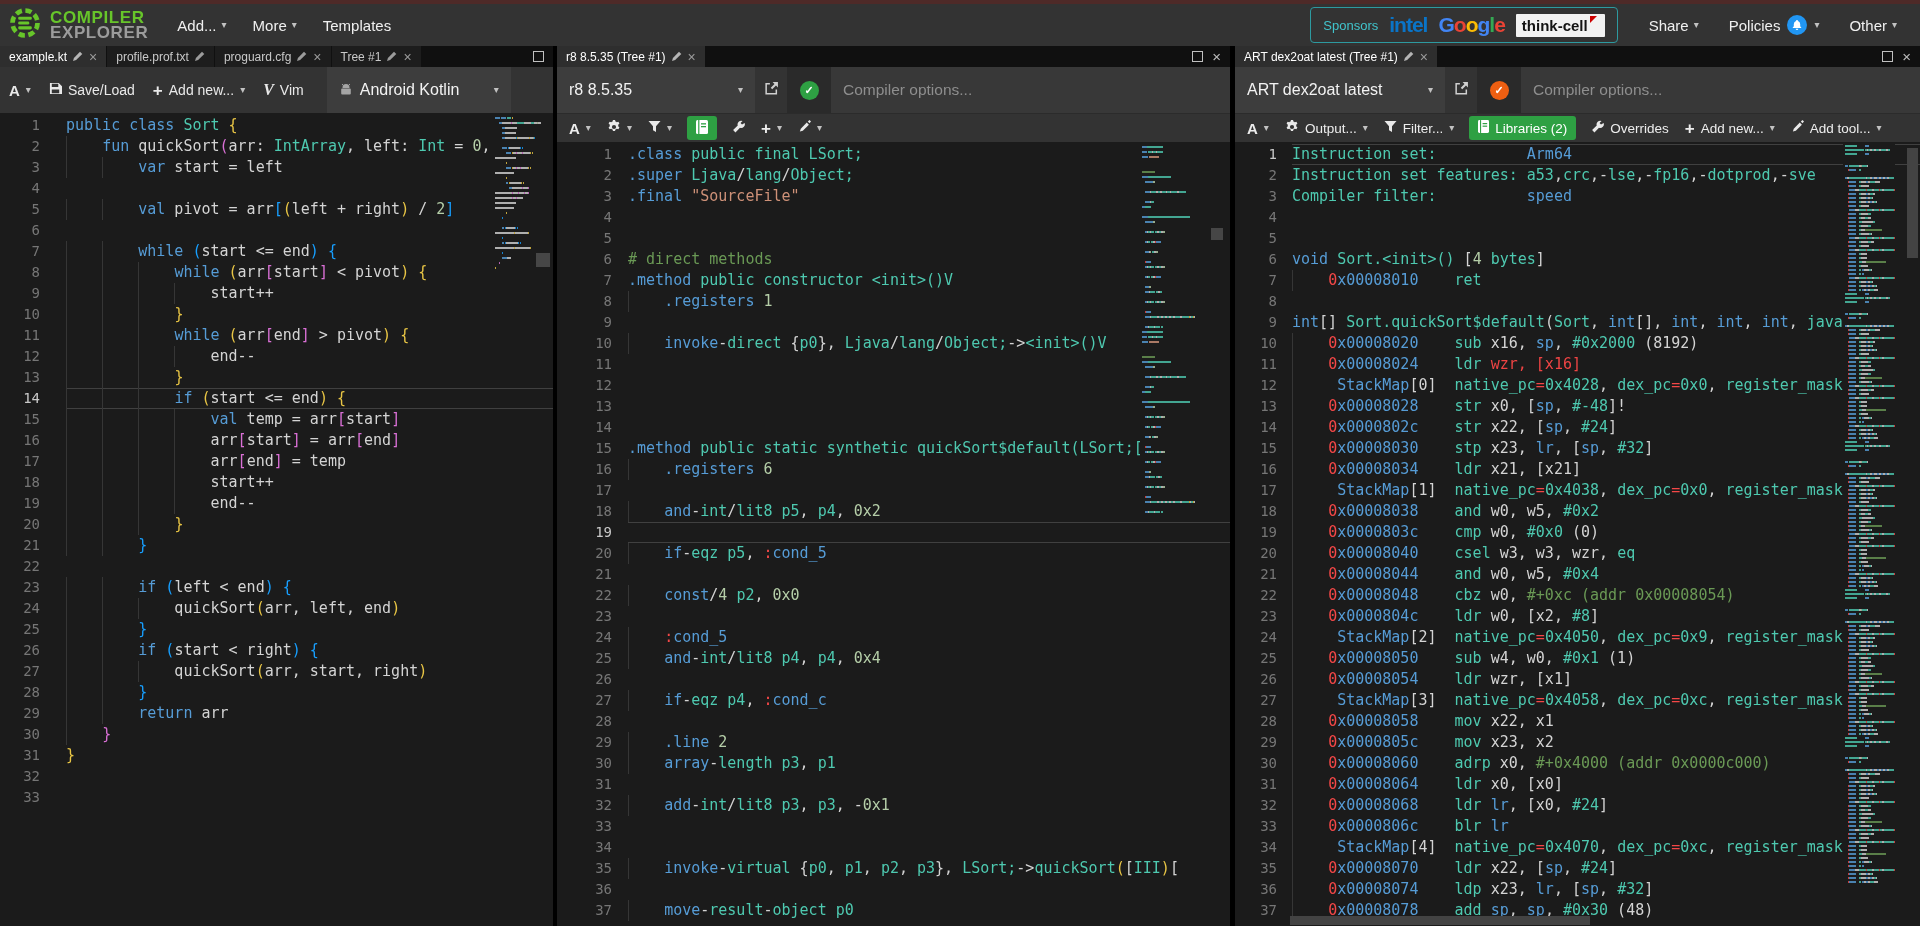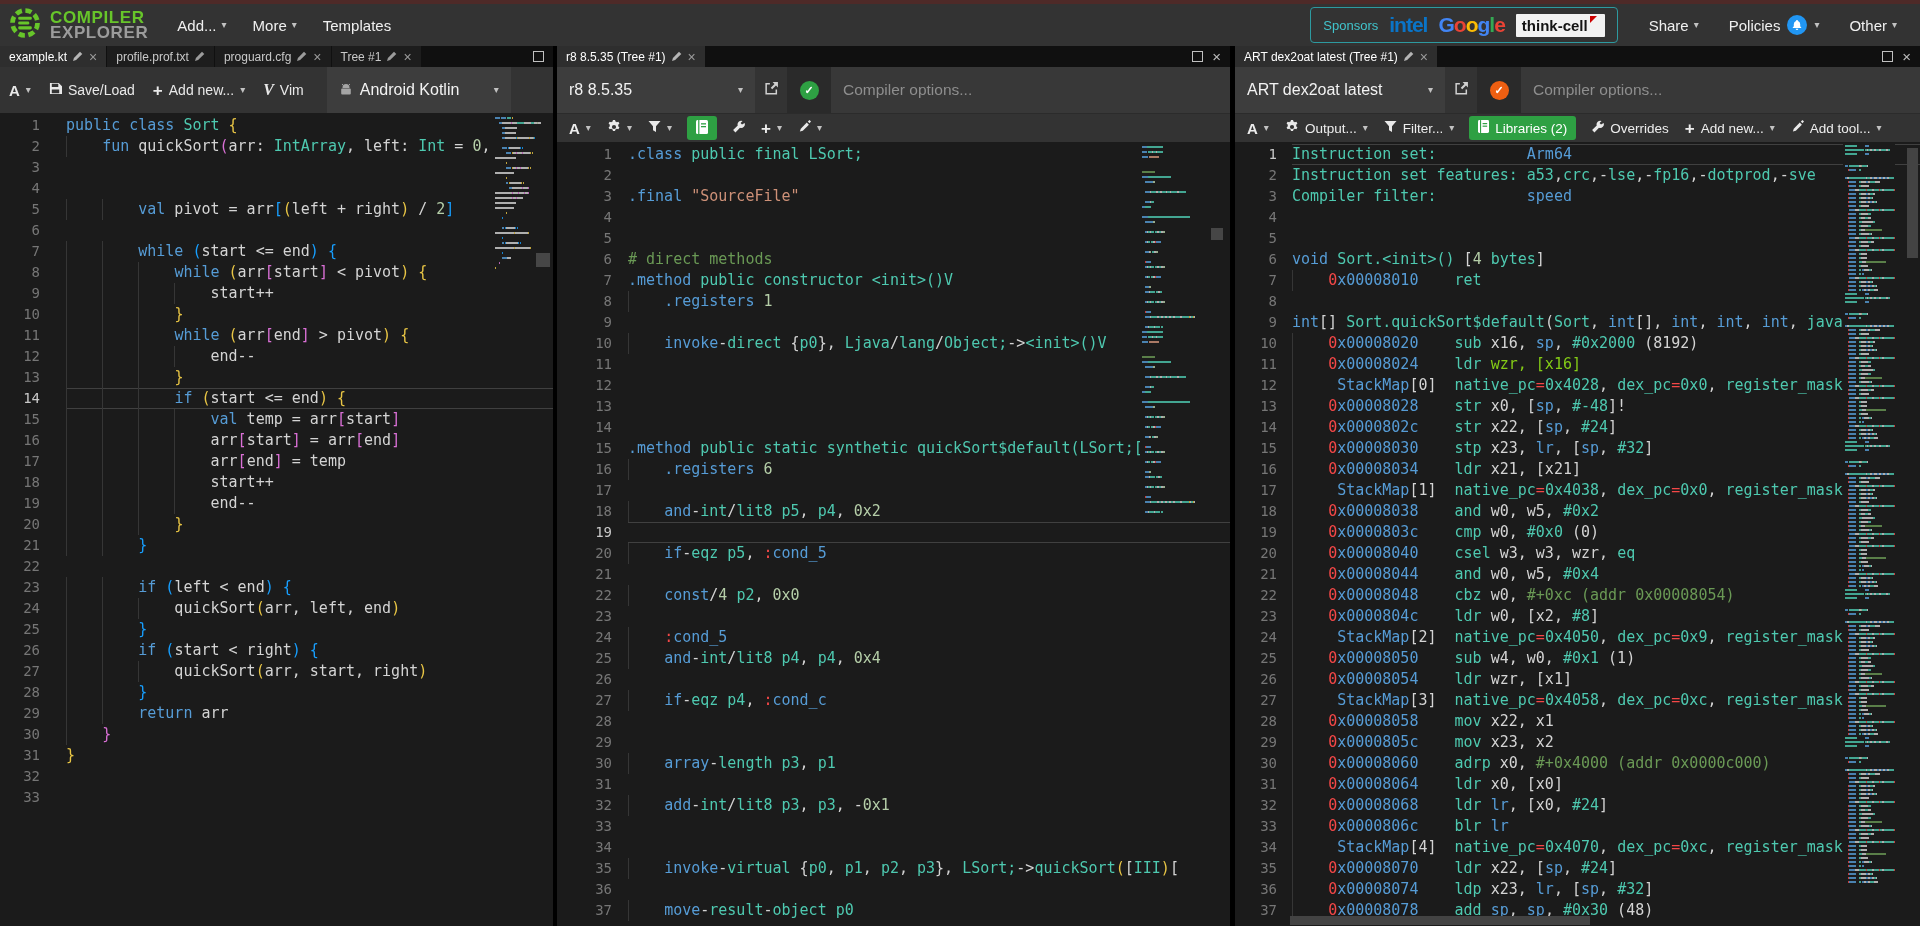--- a/index.html
+++ b/index.html
@@ -212,20 +212,21 @@
         <div class="cl">
           <span class="ln">1</span>
           <span class="lt"><span style="color: rgb(86, 156, 214);">public</span><span style="color: rgb(212, 212, 212);"> </span><span style="color: rgb(86, 156, 214);">class</span><span style="color: rgb(212, 212, 212);"> </span><span style="color: rgb(78, 201, 176);">Sort</span><span style="color: rgb(212, 212, 212);"> </span><span style="color: rgb(232, 197, 69);">{</span></span>
         </div>
         <div class="cl">
           <span class="ln">2</span>
           <span class="lt"><span style="color: rgb(212, 212, 212);">    </span><span style="color: rgb(86, 156, 214);">fun</span><span style="color: rgb(212, 212, 212);"> quickSort</span><span style="color: rgb(218, 112, 214);">(</span><span style="color: rgb(212, 212, 212);">arr: </span><span style="color: rgb(78, 201, 176);">IntArray</span><span style="color: rgb(212, 212, 212);">, left: </span><span style="color: rgb(78, 201, 176);">Int</span><span style="color: rgb(212, 212, 212);"> = </span><span style="color: rgb(181, 206, 168);">0</span><span style="color: rgb(212, 212, 212);">, r</span><span class="gd" style="left: 0ch;"></span></span>
         </div>
         <div class="cl">
           <span class="ln">3</span>
+          <span class="lt"><span style="color: rgb(212, 212, 212);">        </span><span style="color: rgb(86, 156, 214);">var</span><span style="color: rgb(212, 212, 212);"> start = left</span><span class="gd" style="left: 0ch;"></span><span class="gd" style="left: 4ch;"></span></span>
         </div>
         <div class="cl">
           <span class="ln">4</span>
         </div>
         <div class="cl">
           <span class="ln">5</span>
           <span class="lt"><span style="color: rgb(212, 212, 212);">        </span><span style="color: rgb(86, 156, 214);">val</span><span style="color: rgb(212, 212, 212);"> pivot = arr</span><span style="color: rgb(23, 159, 255);">[</span><span style="color: rgb(232, 197, 69);">(</span><span style="color: rgb(212, 212, 212);">left + right</span><span style="color: rgb(232, 197, 69);">)</span><span style="color: rgb(212, 212, 212);"> / </span><span style="color: rgb(181, 206, 168);">2</span><span style="color: rgb(23, 159, 255);">]</span><span class="gd" style="left: 0ch;"></span><span class="gd" style="left: 4ch;"></span></span>
         </div>
         <div class="cl">
           <span class="ln">6</span>
@@ -621,20 +622,21 @@
     </div>
   </div>
   <div class="code">
     <div class="codelines" id="r8-code">
         <div class="cl">
           <span class="ln">1</span>
           <span class="lt"><span style="color: rgb(86, 156, 214);">.class</span><span style="color: rgb(78, 201, 176);"> public final LSort;</span></span>
         </div>
         <div class="cl">
           <span class="ln">2</span>
+          <span class="lt"><span style="color: rgb(86, 156, 214);">.super</span><span style="color: rgb(212, 212, 212);"> </span><span style="color: rgb(78, 201, 176);">Ljava</span><span style="color: rgb(212, 212, 212);">/</span><span style="color: rgb(78, 201, 176);">lang</span><span style="color: rgb(212, 212, 212);">/</span><span style="color: rgb(78, 201, 176);">Object;</span></span>
         </div>
         <div class="cl">
           <span class="ln">3</span>
           <span class="lt"><span style="color: rgb(86, 156, 214);">.final</span><span style="color: rgb(212, 212, 212);"> </span><span style="color: rgb(206, 145, 120);">"SourceFile"</span></span>
         </div>
         <div class="cl">
           <span class="ln">4</span>
           <span class="lt"></span>
         </div>
         <div class="cl">
@@ -726,20 +728,21 @@
         <div class="cl">
           <span class="ln">27</span>
           <span class="lt"><span style="color: rgb(212, 212, 212);">    </span><span style="color: rgb(86, 156, 214);">if</span><span style="color: rgb(212, 212, 212);">-</span><span style="color: rgb(78, 201, 176);">eqz</span><span style="color: rgb(212, 212, 212);"> </span><span style="color: rgb(78, 201, 176);">p4</span><span style="color: rgb(212, 212, 212);">, </span><span style="color: rgb(244, 71, 71);">:</span><span style="color: rgb(86, 156, 214);">cond_c</span><span class="gd" style="left: 0ch;"></span></span>
         </div>
         <div class="cl">
           <span class="ln">28</span>
           <span class="lt"></span>
         </div>
         <div class="cl">
           <span class="ln">29</span>
+          <span class="lt"><span style="color: rgb(212, 212, 212);">    </span><span style="color: rgb(86, 156, 214);">.line</span><span style="color: rgb(181, 206, 168);"> 2</span><span class="gd" style="left: 0ch;"></span></span>
         </div>
         <div class="cl">
           <span class="ln">30</span>
           <span class="lt"><span style="color: rgb(212, 212, 212);">    </span><span style="color: rgb(86, 156, 214);">array</span><span style="color: rgb(212, 212, 212);">-</span><span style="color: rgb(78, 201, 176);">length</span><span style="color: rgb(212, 212, 212);"> </span><span style="color: rgb(78, 201, 176);">p3</span><span style="color: rgb(212, 212, 212);">, </span><span style="color: rgb(78, 201, 176);">p1</span><span class="gd" style="left: 0ch;"></span></span>
         </div>
         <div class="cl">
           <span class="ln">31</span>
           <span class="lt"></span>
         </div>
         <div class="cl">
@@ -1310,21 +1313,21 @@
         <div class="cl">
           <span class="ln">9</span>
           <span class="lt"><span style="color: rgb(86, 156, 214);">int</span><span style="color: rgb(212, 212, 212);">[] </span><span style="color: rgb(78, 201, 176);">Sort.quickSort$default</span><span style="color: rgb(212, 212, 212);">(</span><span style="color: rgb(78, 201, 176);">Sort</span><span style="color: rgb(212, 212, 212);">, </span><span style="color: rgb(86, 156, 214);">int</span><span style="color: rgb(212, 212, 212);">[], </span><span style="color: rgb(86, 156, 214);">int</span><span style="color: rgb(212, 212, 212);">, </span><span style="color: rgb(86, 156, 214);">int</span><span style="color: rgb(212, 212, 212);">, </span><span style="color: rgb(86, 156, 214);">int</span><span style="color: rgb(212, 212, 212);">, </span><span style="color: rgb(78, 201, 176);">java.la</span></span>
         </div>
         <div class="cl">
           <span class="ln">10</span>
           <span class="lt"><span style="color: rgb(212, 212, 212);">    </span><span style="color: rgb(244, 71, 71);">0</span><span style="color: rgb(86, 156, 214);">x00008020</span><span style="color: rgb(212, 212, 212);">    </span><span style="color: rgb(78, 201, 176);">sub</span><span style="color: rgb(212, 212, 212);"> x16, </span><span style="color: rgb(86, 156, 214);">sp</span><span style="color: rgb(212, 212, 212);">, </span><span style="color: rgb(78, 201, 176);">#0x2000</span><span style="color: rgb(212, 212, 212);"> (8192)</span><span class="gd" style="left: 0ch;"></span></span>
         </div>
         <div class="cl">
           <span class="ln">11</span>
-          <span class="lt"><span style="color: rgb(212, 212, 212);">    </span><span style="color: rgb(244, 71, 71);">0</span><span style="color: rgb(86, 156, 214);">x00008024</span><span style="color: rgb(212, 212, 212);">    </span><span style="color: rgb(78, 201, 176);">ldr</span><span style="color: #84cc16;"> wzr, [x16]</span><span class="gd" style="left: 0ch;"></span></span>
+          <span class="lt"><span style="color: rgb(212, 212, 212);">    </span><span style="color: rgb(244, 71, 71);">0</span><span style="color: rgb(86, 156, 214);">x00008024</span><span style="color: rgb(212, 212, 212);">    </span><span style="color: rgb(78, 201, 176);">ldr</span><span style="color: #ef4444;"> wzr, [x16]</span><span class="gd" style="left: 0ch;"></span></span>
         </div>
         <div class="cl">
           <span class="ln">12</span>
           <span class="lt"><span style="color: rgb(212, 212, 212);">     </span><span style="color: rgb(86, 156, 214);">StackMap</span><span style="color: rgb(212, 212, 212);">[0]  </span><span style="color: rgb(78, 201, 176);">native_pc</span><span style="color: rgb(244, 71, 71);">=</span><span style="color: rgb(78, 201, 176);">0x4028</span><span style="color: rgb(212, 212, 212);">, </span><span style="color: rgb(78, 201, 176);">dex_pc</span><span style="color: rgb(244, 71, 71);">=</span><span style="color: rgb(78, 201, 176);">0x0</span><span style="color: rgb(212, 212, 212);">, </span><span style="color: rgb(78, 201, 176);">register_mask</span><span style="color: rgb(244, 71, 71);">=</span><span class="gd" style="left: 0ch;"></span></span>
         </div>
         <div class="cl">
           <span class="ln">13</span>
           <span class="lt"><span style="color: rgb(212, 212, 212);">    </span><span style="color: rgb(244, 71, 71);">0</span><span style="color: rgb(86, 156, 214);">x00008028</span><span style="color: rgb(212, 212, 212);">    </span><span style="color: rgb(78, 201, 176);">str</span><span style="color: rgb(212, 212, 212);"> x0, [</span><span style="color: rgb(86, 156, 214);">sp</span><span style="color: rgb(212, 212, 212);">, </span><span style="color: rgb(78, 201, 176);">#-48</span><span style="color: rgb(212, 212, 212);">]!</span><span class="gd" style="left: 0ch;"></span></span>
         </div>
         <div class="cl">

